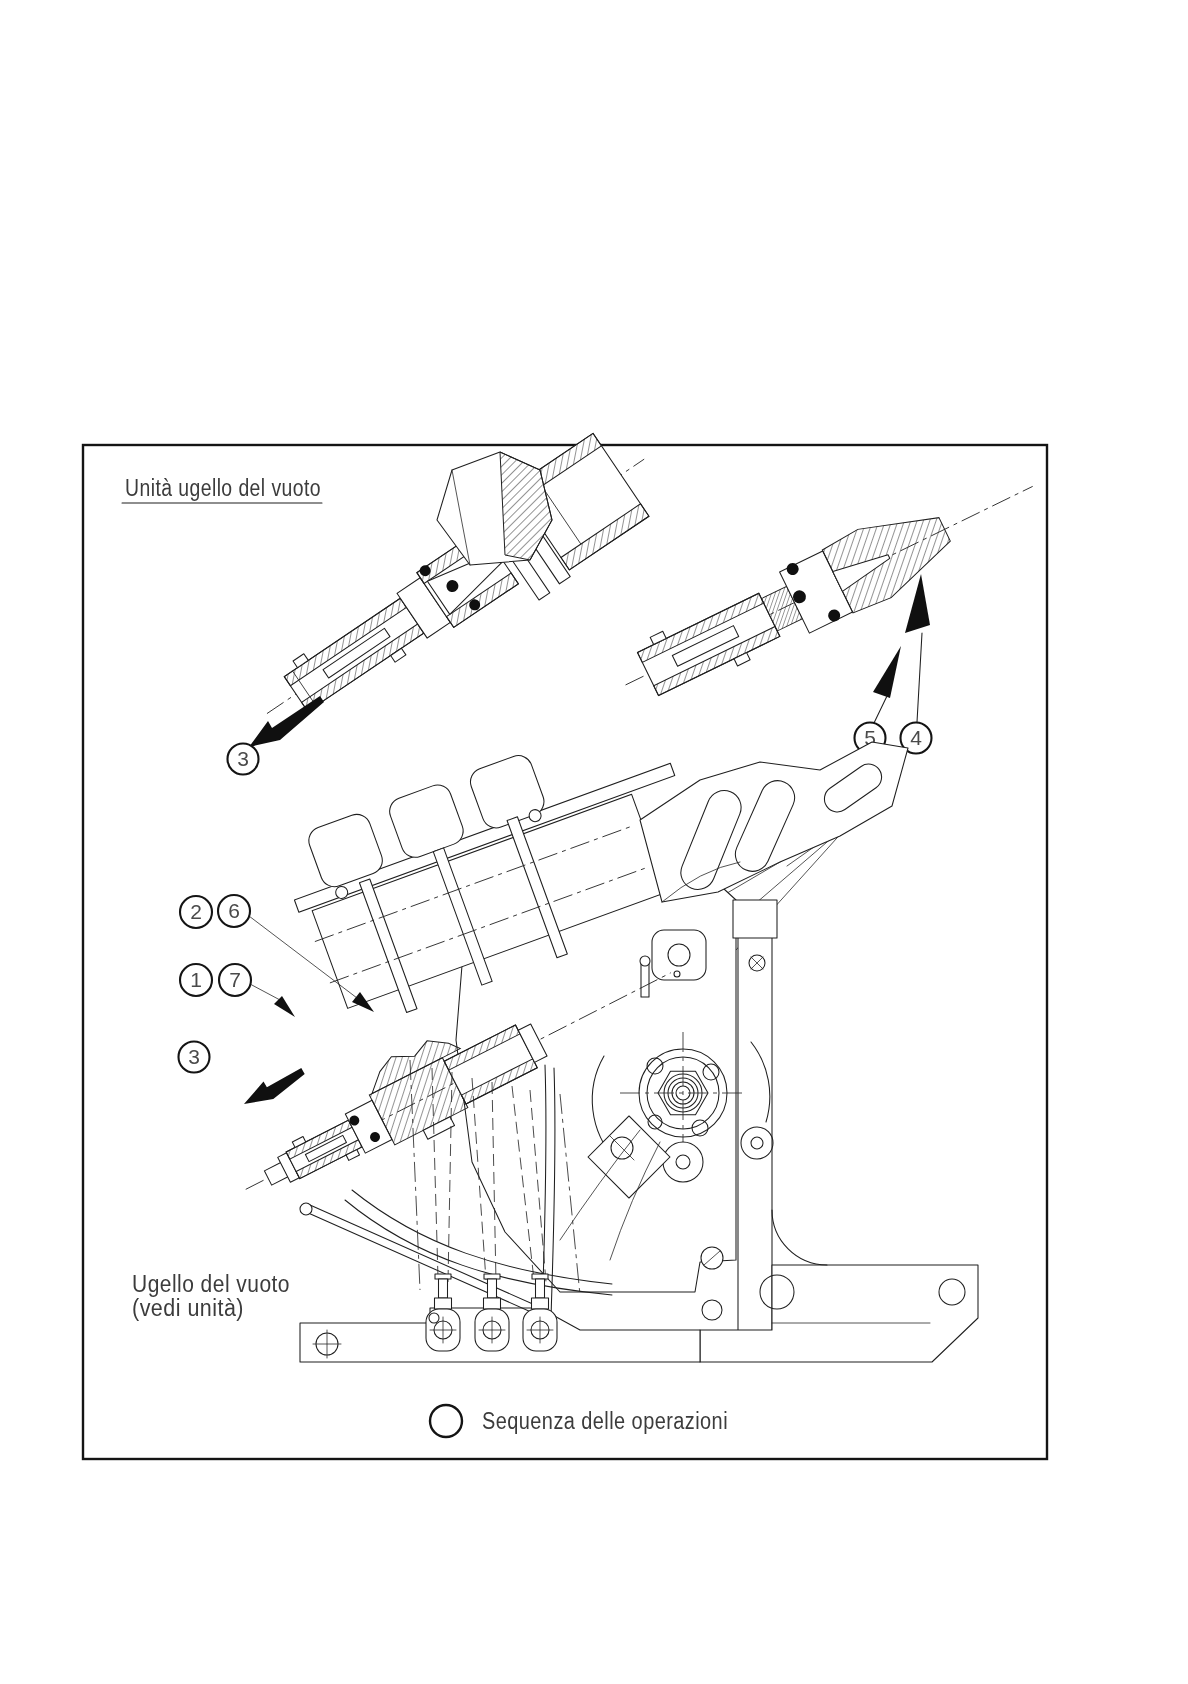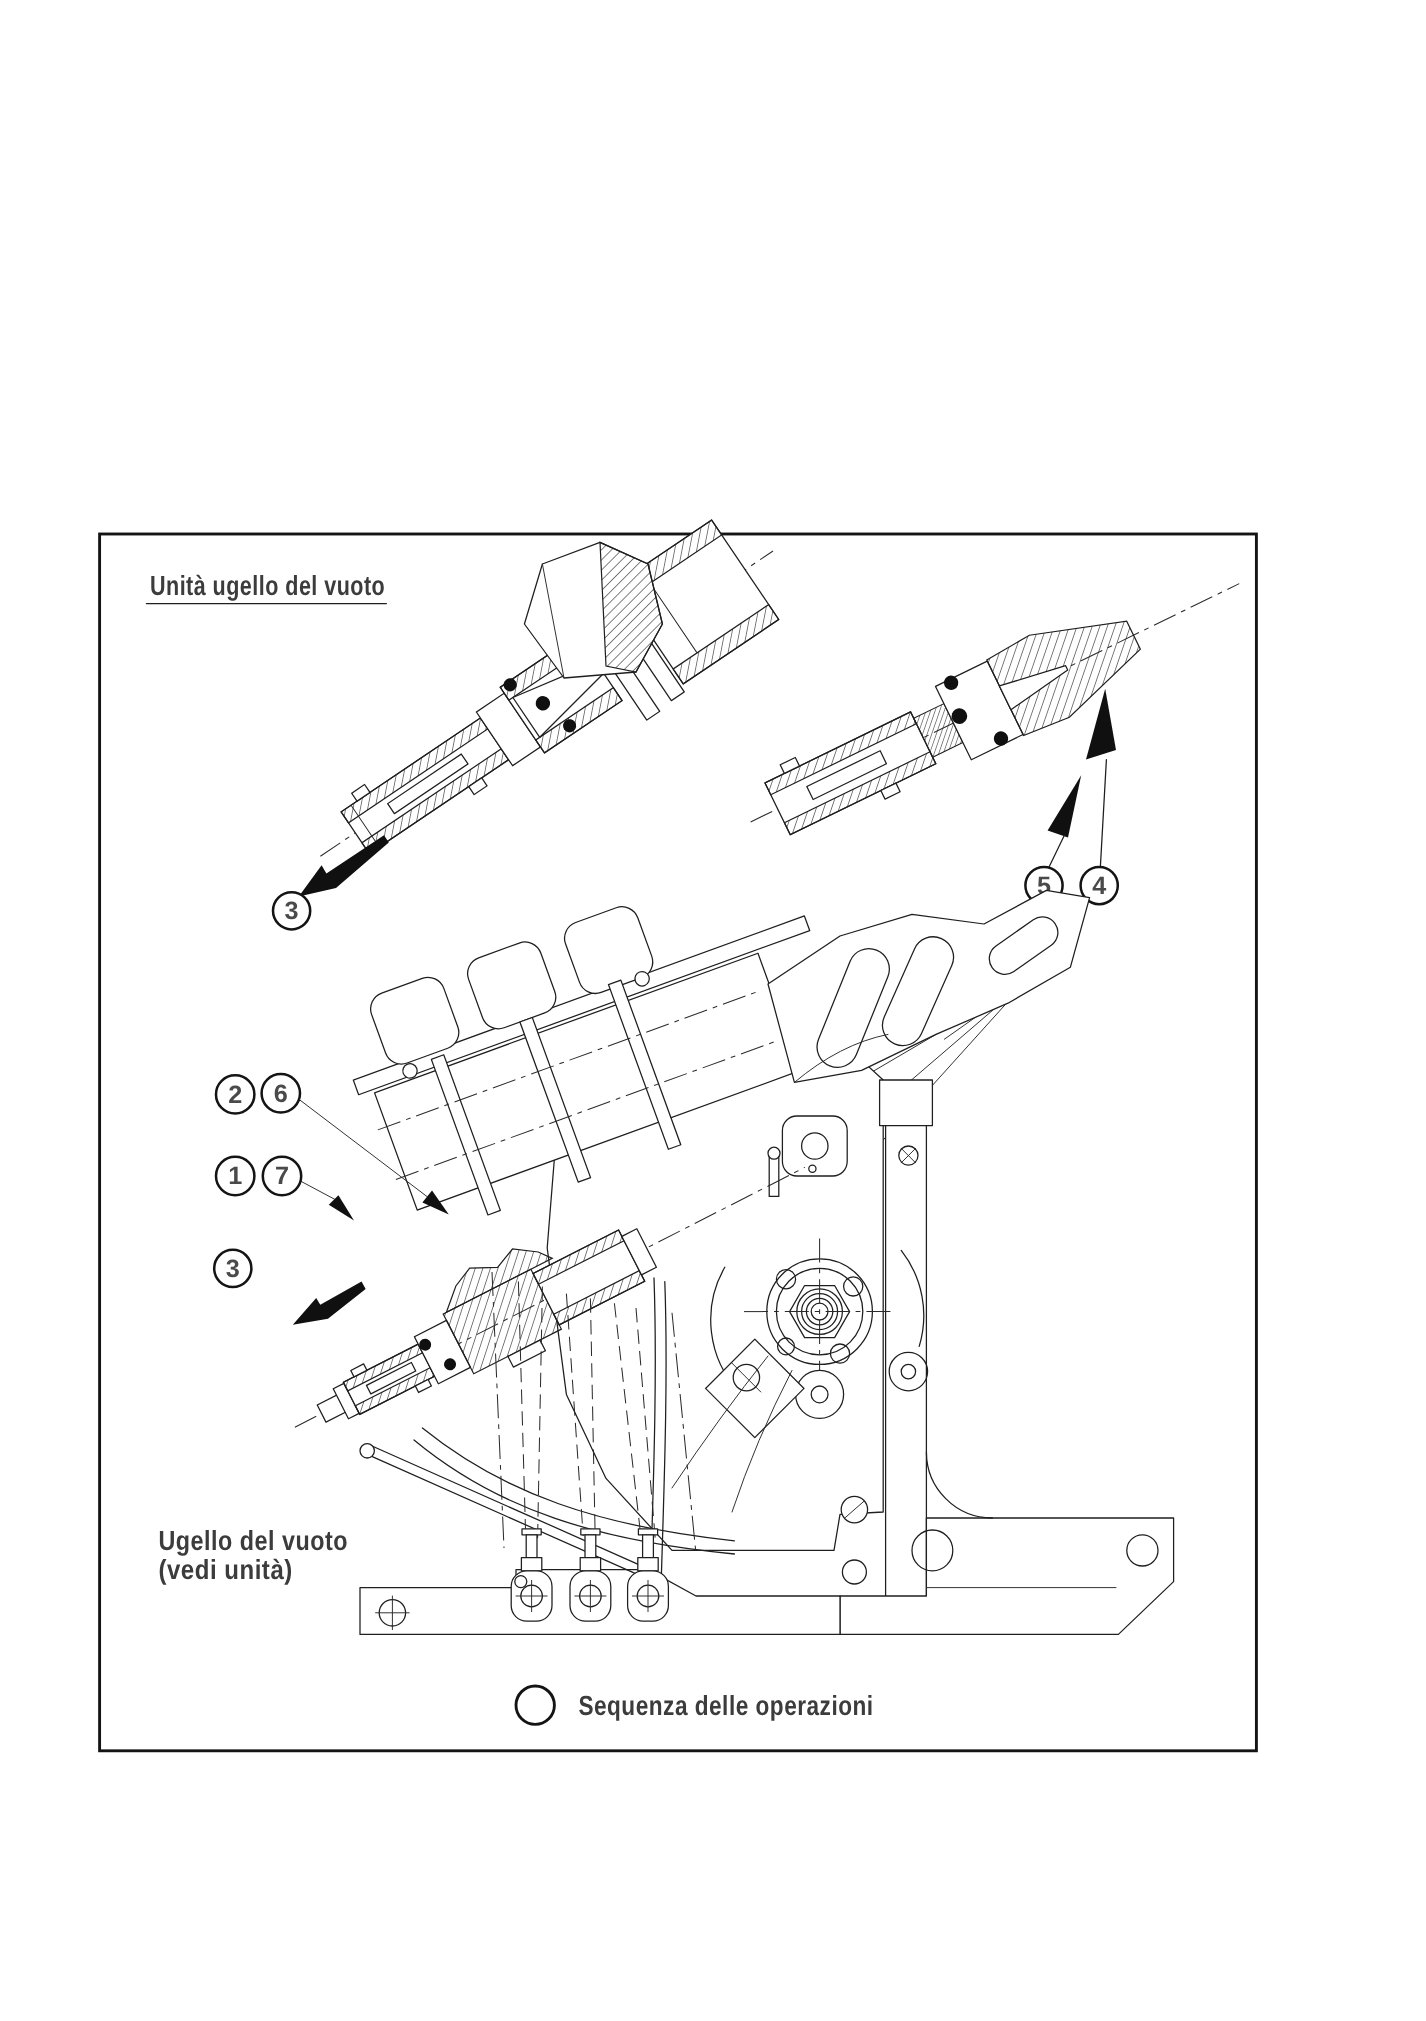--- a/index.html
+++ b/index.html
@@ -1,16 +1,16 @@
 <!DOCTYPE html>
 <html><head>
 <meta charset="utf-8">
 <style>
   html,body{margin:0;padding:0;background:#fff;}
-  #page{position:relative;width:1188px;height:1684px;background:#ffffff;overflow:hidden;font-weight:bold;}
+  #page{position:relative;width:1188px;height:1684px;background:#ffffff;overflow:hidden;}
   svg{position:absolute;left:0;top:0;}
   .ln{stroke:#1f1f1f;fill:none;stroke-width:1.05;stroke-linecap:round;stroke-linejoin:round;}
   .lt{stroke:#2a2a2a;fill:none;stroke-width:.8;stroke-linecap:round;}
   .lnW{fill:#ffffff;stroke:#1f1f1f;stroke-width:1.05;stroke-linejoin:round;}
   .hat{fill:url(#hz);stroke:#1f1f1f;stroke-width:1;}
   .hat2{fill:url(#hz2);stroke:#1f1f1f;stroke-width:.9;}
   .blk{fill:#101010;stroke:none;}
   .dd{stroke:#2a2a2a;fill:none;stroke-width:.85;stroke-dasharray:20 5 4 5;}
   .dsh{stroke:#2a2a2a;fill:none;stroke-width:.85;stroke-dasharray:12 6;}
   .cl{fill:#ffffff;stroke:#141414;stroke-width:2.1;}

